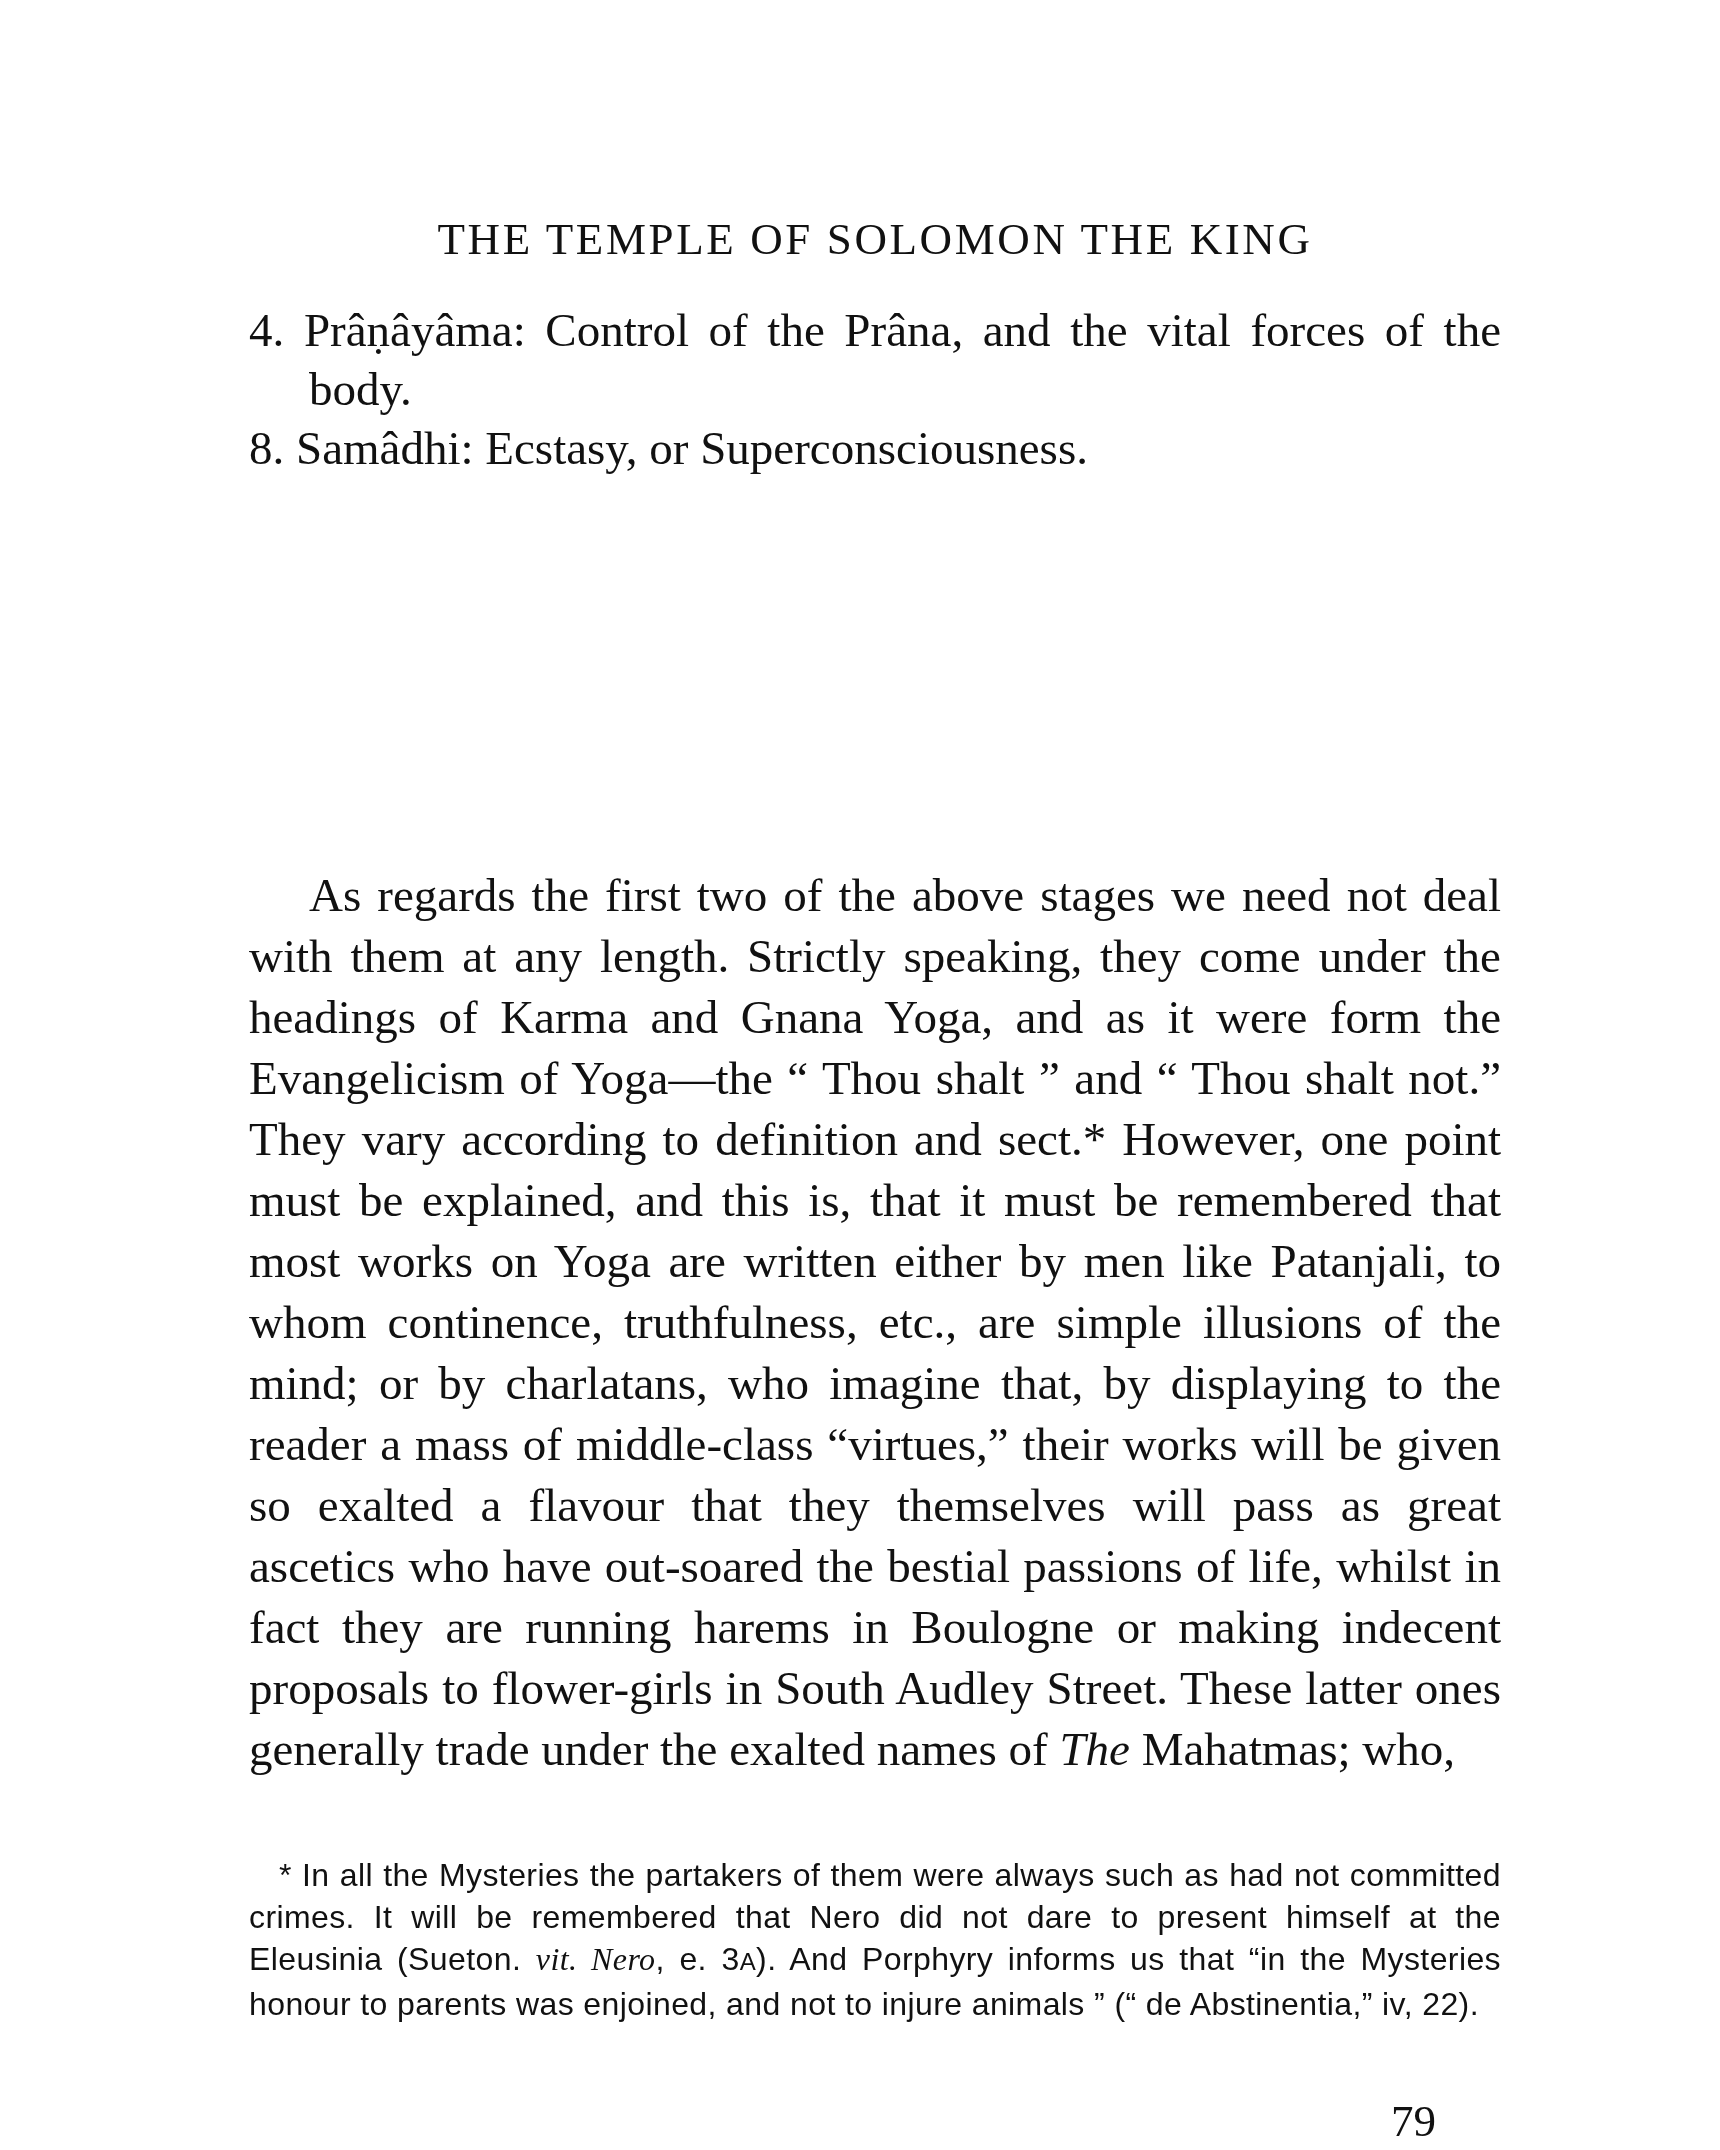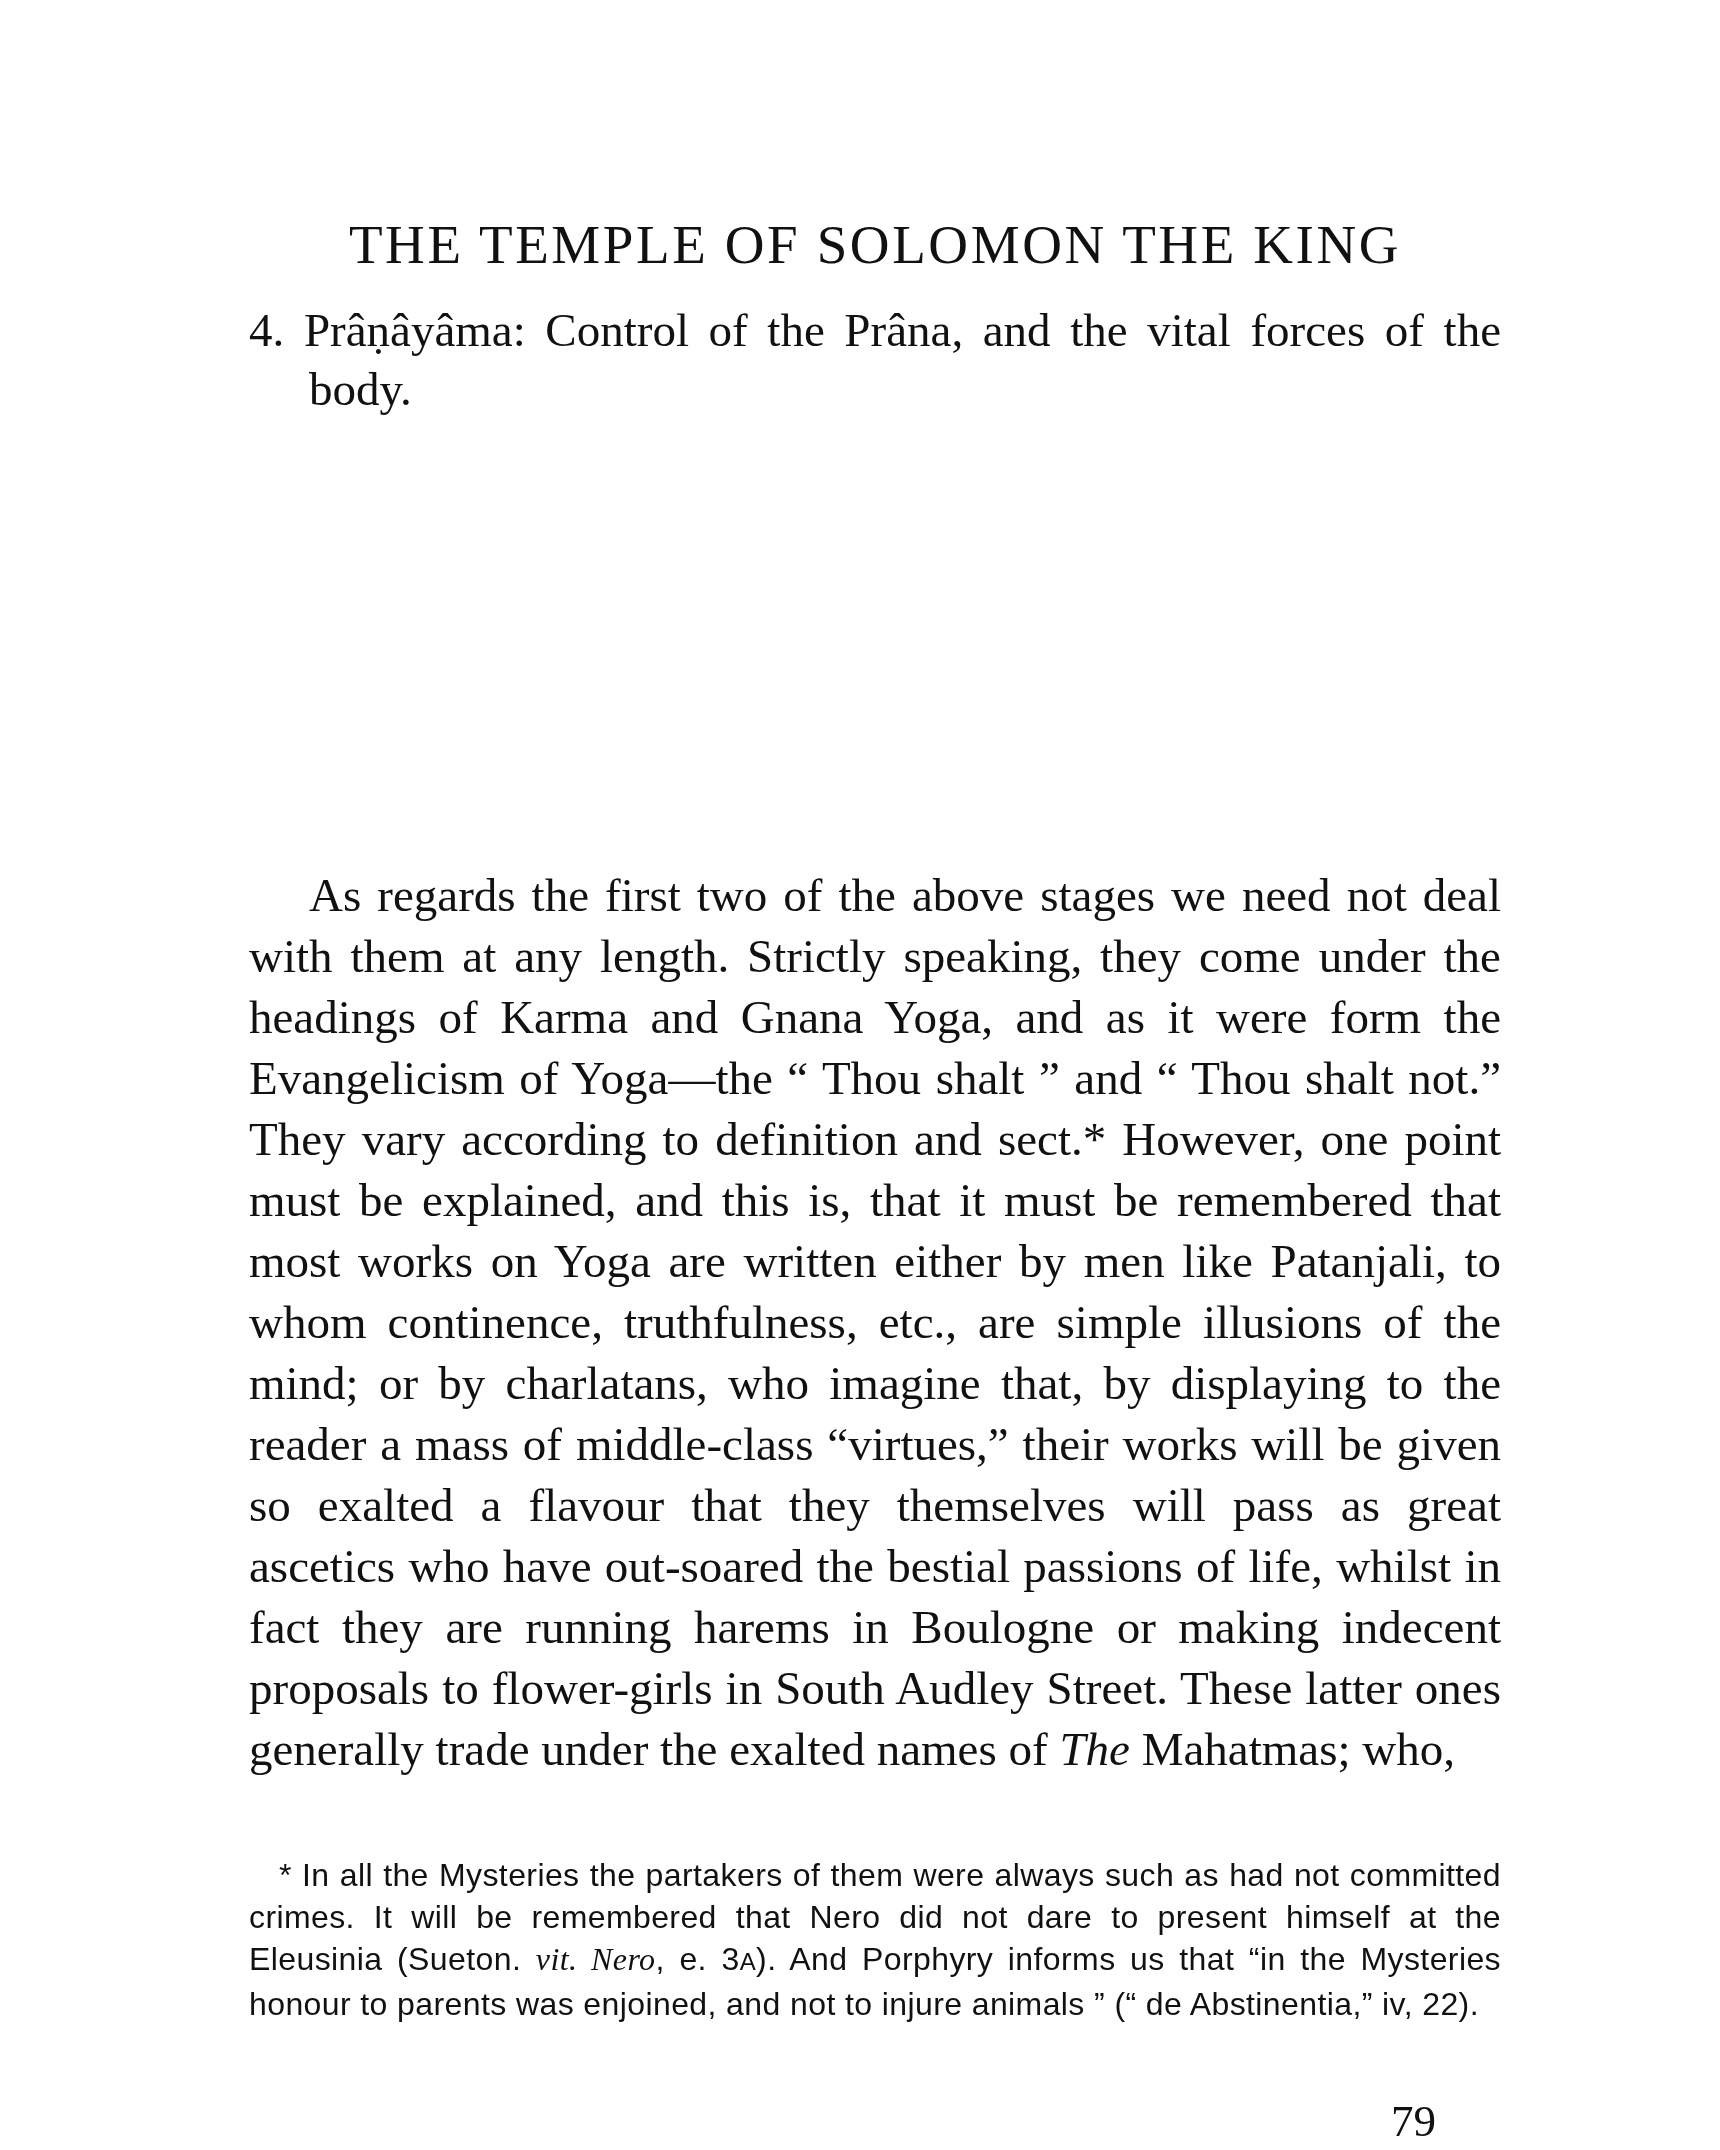--- a/index.html
+++ b/index.html
@@ -21,21 +21,21 @@
       top: 0;
       width: 1721px;
       height: 2344px;
     }
     .running-head {
       position: absolute;
       top: 217px;
       left: 249px;
       width: 1252px;
       text-align: center;
-      font-size: 55px;
+      font-size: 45px;
       letter-spacing: 2.6px;
       line-height: 1;
     }
     .list {
       position: absolute;
       top: 301px;
       left: 249px;
       width: 1252px;
       font-size: 47px;
       line-height: 59px;
@@ -90,20 +90,23 @@
 <body>
 
 <div class="page">
 
   <div class="running-head">THE TEMPLE OF SOLOMON THE KING</div>
 
   <div class="list">
     <div class="list-item">
       <span class="body"><span>4.</span> <span class="term">Prâṇâyâma</span><span>: </span><span>Control of the Prâna, and the vital forces of the body.</span></span>
     </div>
+    <div class="list-item">
+      <span class="body"><span>8.</span> <span class="term">Samâdhi</span><span>: </span><span>Ecstasy, or Superconsciousness.</span></span>
+    </div>
   </div>
 
   <p class="paragraph" style="margin:0;"><span>As regards the first two of the above stages we need not deal with them at any length. Strictly speaking, they come under the headings of Karma and Gnana Yoga, and as it were form the Evangelicism of Yoga—the “ Thou shalt ” and “ Thou shalt not.” They vary according to definition and sect.* However, one point must be explained, and this is, that it must be remembered that most works on Yoga are written either by men like Patanjali, to whom continence, truthfulness, etc., are simple illusions of the mind; or by charlatans, who imagine that, by displaying to the reader a mass of middle-class “virtues,” their works will be given so exalted a flavour that they themselves will pass as great ascetics who have out-soared the bestial passions of life, whilst in fact they are running harems in Boulogne or making indecent proposals to flower-girls in South Audley Street. These latter ones generally trade under the exalted names of </span><i>The</i><span> Mahatmas; who,</span></p>
 
   <p class="footnote" style="margin:0;"><span>* In all the Mysteries the partakers of them were always such as had not committed crimes. It will be remembered that Nero did not dare to present himself at the Eleusinia (Sueton. </span><i>vit. Nero</i><span>, e. 3</span><span class="smallcap">A</span><span>). And Porphyry informs us that “in the Mysteries honour to parents was enjoined, and not to injure animals ” (“ de Abstinentia,” iv, 22).</span></p>
 
   <div class="page-number">79</div>
 
 </div>
 

